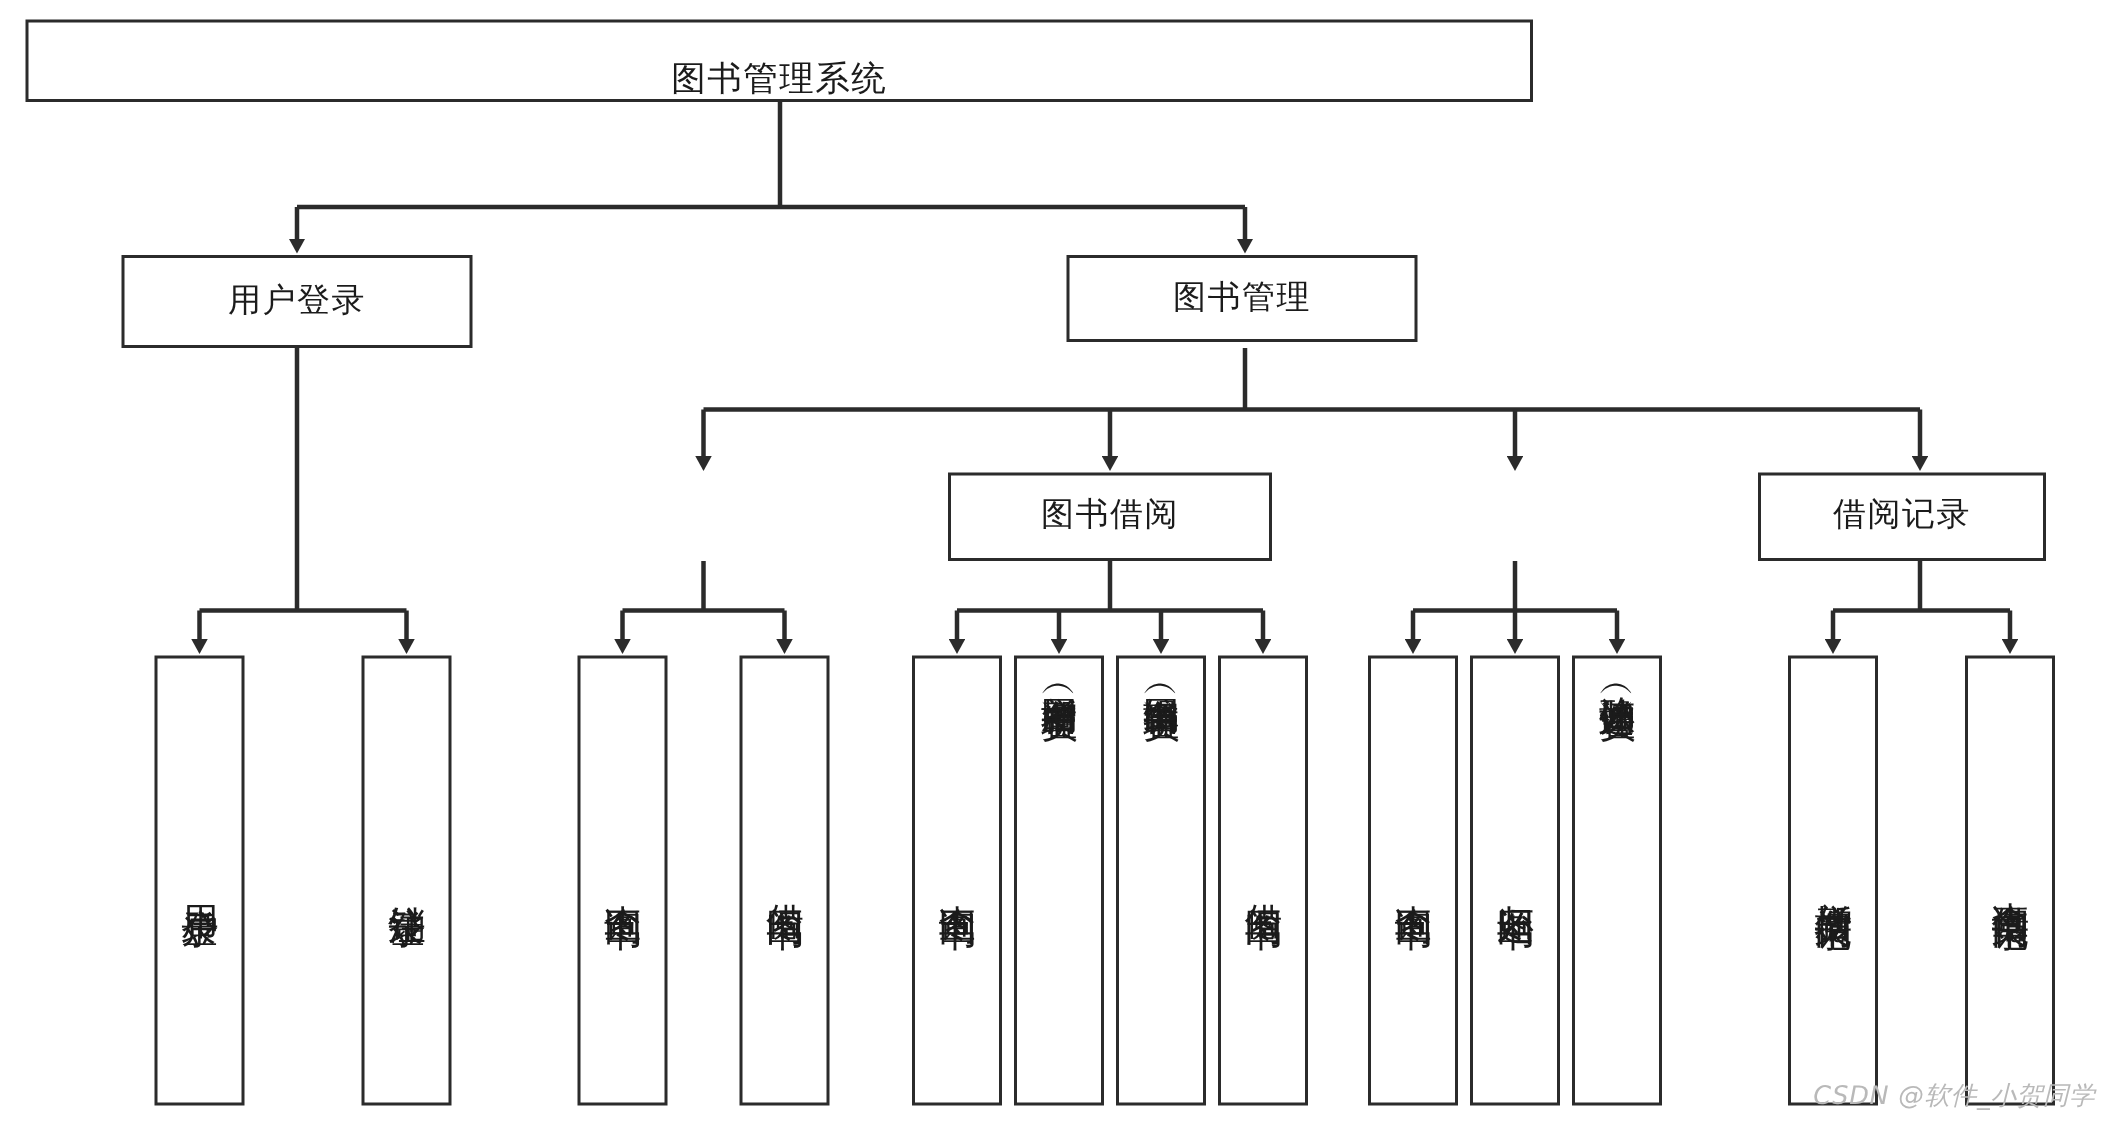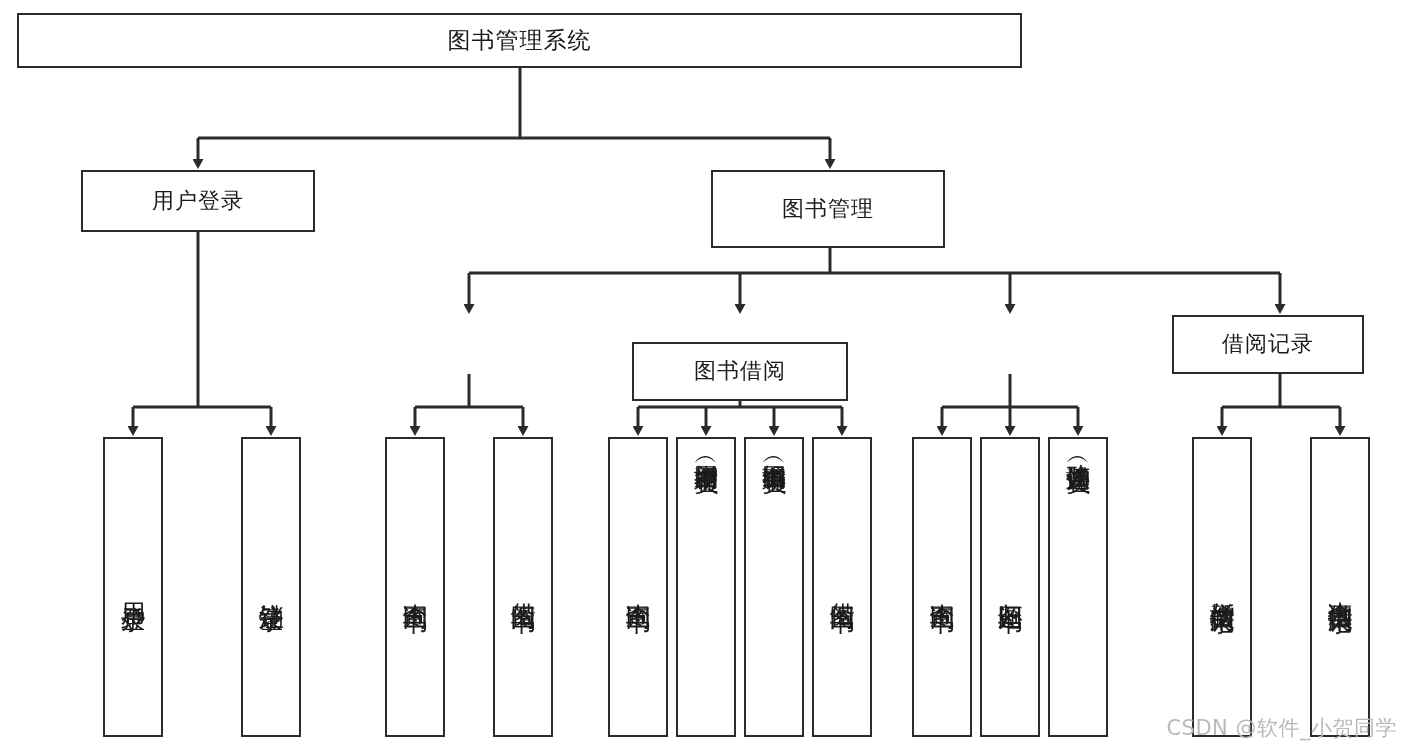--- a/index.html
+++ b/index.html
@@ -57,24 +57,25 @@
     color: #1b1b1b;
   }
   .node.leaf.tall .vtext {
     font-size: 24px;
     letter-spacing: 1px;
   }
   .watermark {
     position: absolute;
     right: 8px;
     bottom: 5px;
-    font-size: 21px;
+    font-size: 17px;
     color: #b9b9b9;
     letter-spacing: 0.5px;
     white-space: nowrap;
+    font-style: italic;
   }
 </style>
 </head>
 <body>
 
 <div id="canvas">
 
   <svg id="wires" viewBox="0 0 1405 747">
     <defs>
       <marker id="arrow" markerWidth="10" markerHeight="11" refX="1" refY="5.5" orient="auto" markerUnits="userSpaceOnUse">
@@ -118,32 +119,32 @@
       <path d="M1010,407 L1010,427" marker-end="url(#arrow)"></path>
       <path d="M1078,407 L1078,427" marker-end="url(#arrow)"></path>
 
       <path d="M1280,374 L1280,407"></path>
       <path d="M1222,407 L1340,407"></path>
       <path d="M1222,407 L1222,427" marker-end="url(#arrow)"></path>
       <path d="M1340,407 L1340,427" marker-end="url(#arrow)"></path>
     </g>
   </svg>
 
-  <div class="node horiz root" style="left:17px; top:13px; width:1005px; height:55px;">
+  <div class="node horiz root" style="left:17px; top:13px; width:1005px; height:55px;align-items:flex-end;">
     <span>图书管理系统</span>
   </div>
 
   <div class="node horiz" style="left:81px; top:170px; width:234px; height:62px;">
     <span>用户登录</span>
   </div>
-  <div class="node horiz" style="left:711px; top:170px; width:234px; height:78px;">
+  <div class="node horiz" style="left:711px; top:170px; width:234px; height:58px;">
     <span>图书管理</span>
   </div>
 
-  <div class="node horiz" style="left:632px; top:315px; width:216px; height:59px;margin-top:27px;">
+  <div class="node horiz" style="left:632px; top:315px; width:216px; height:59px;">
     <span>图书借阅</span>
   </div>
   <div class="node horiz" style="left:1172px; top:315px; width:192px; height:59px;">
     <span>借阅记录</span>
   </div>
 
   <div class="node leaf" style="left:103px; top:437px; width:60px; height:300px;">
     <span class="vtext">用户登录</span>
   </div>
   <div class="node leaf" style="left:241px; top:437px; width:60px; height:300px;">

